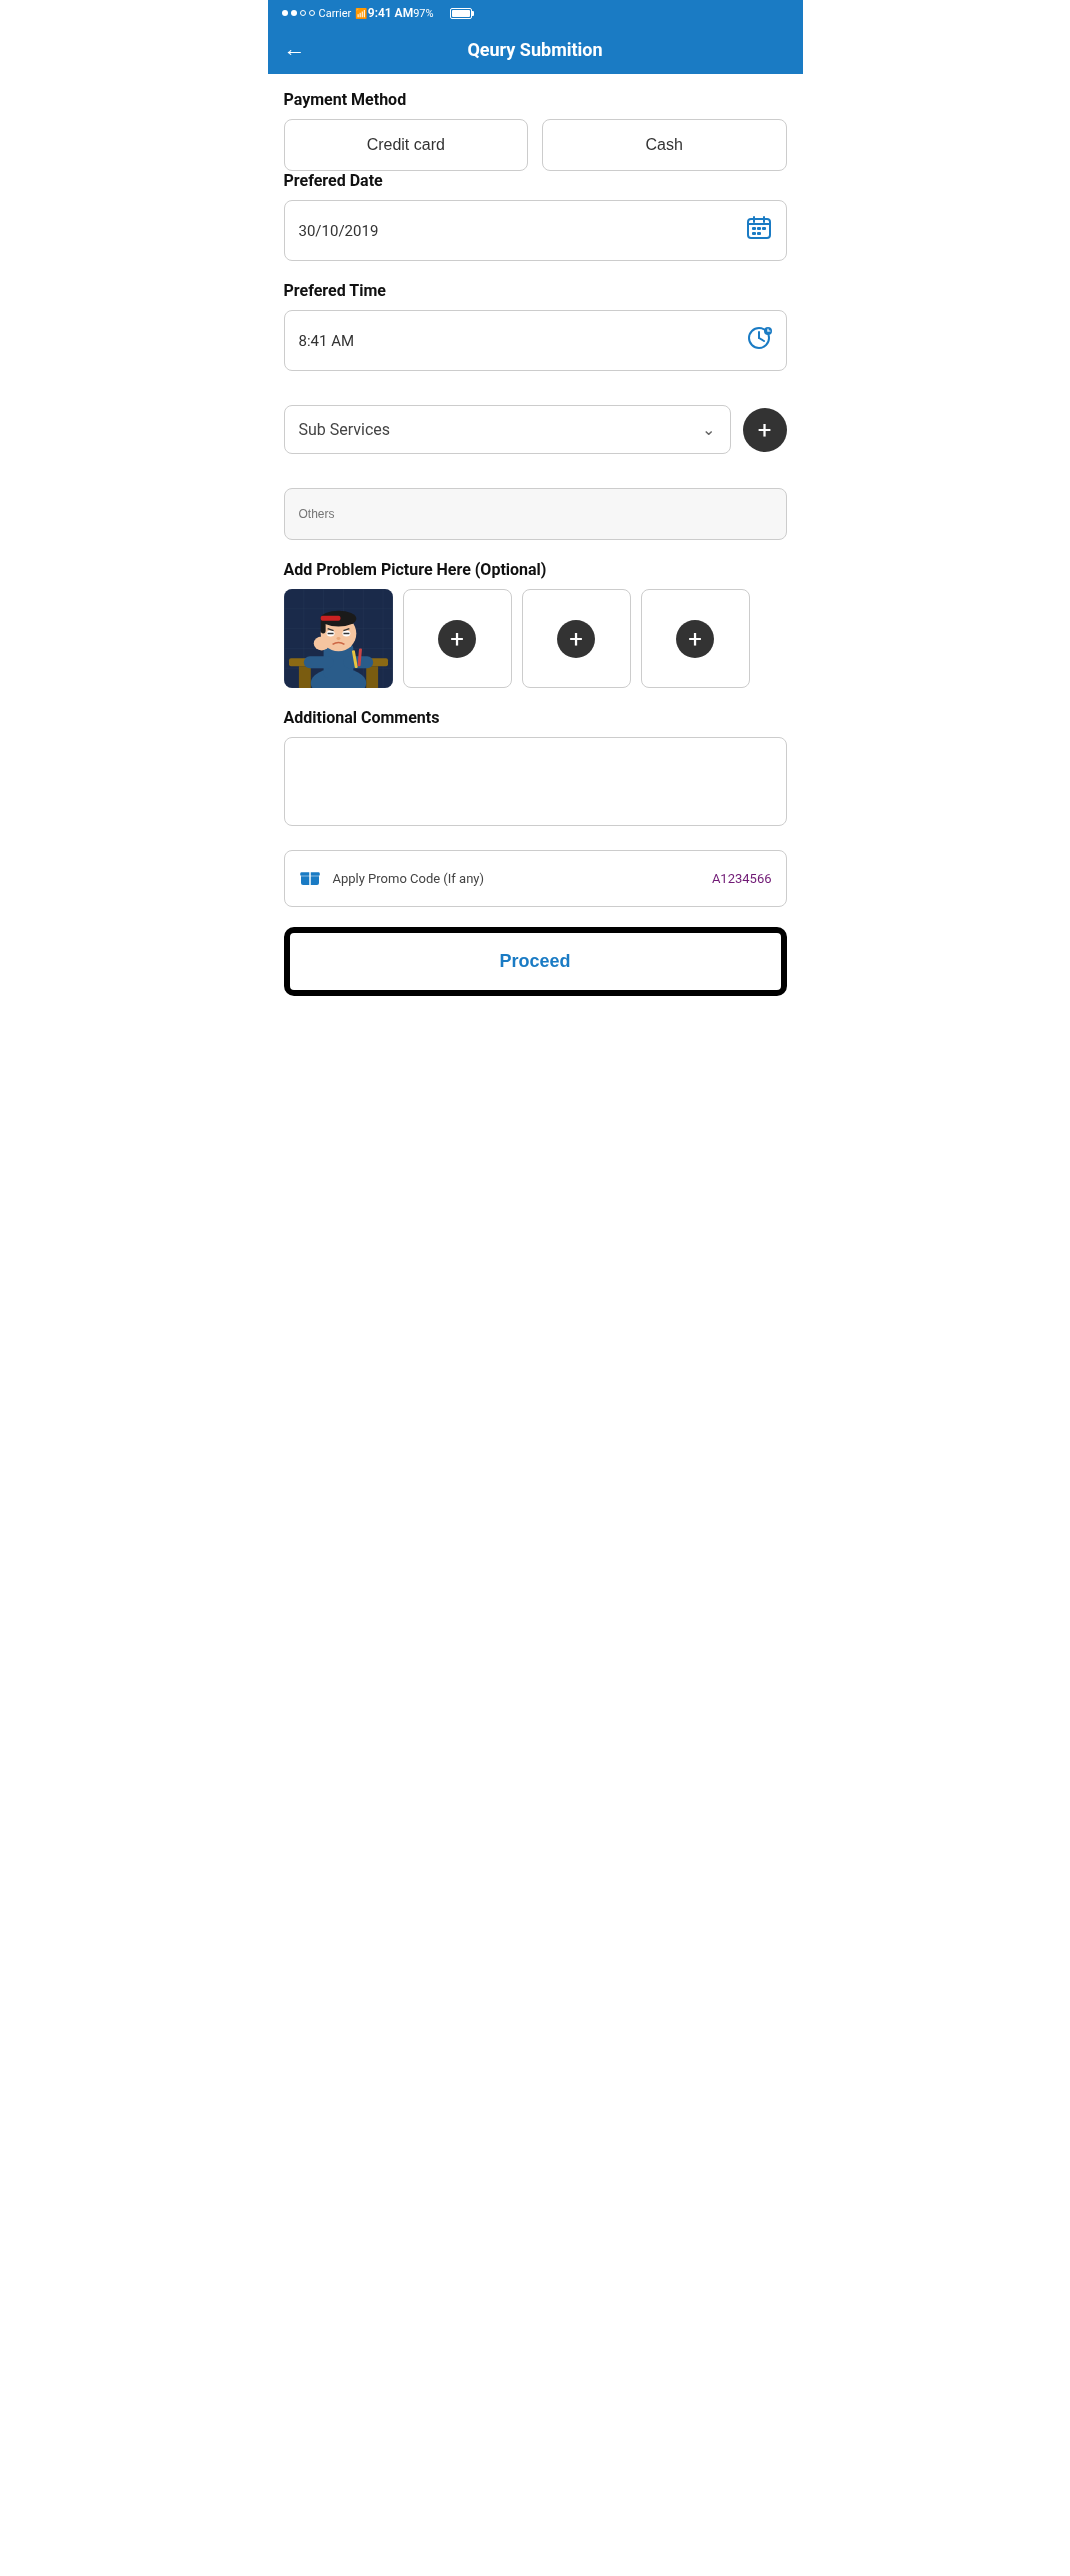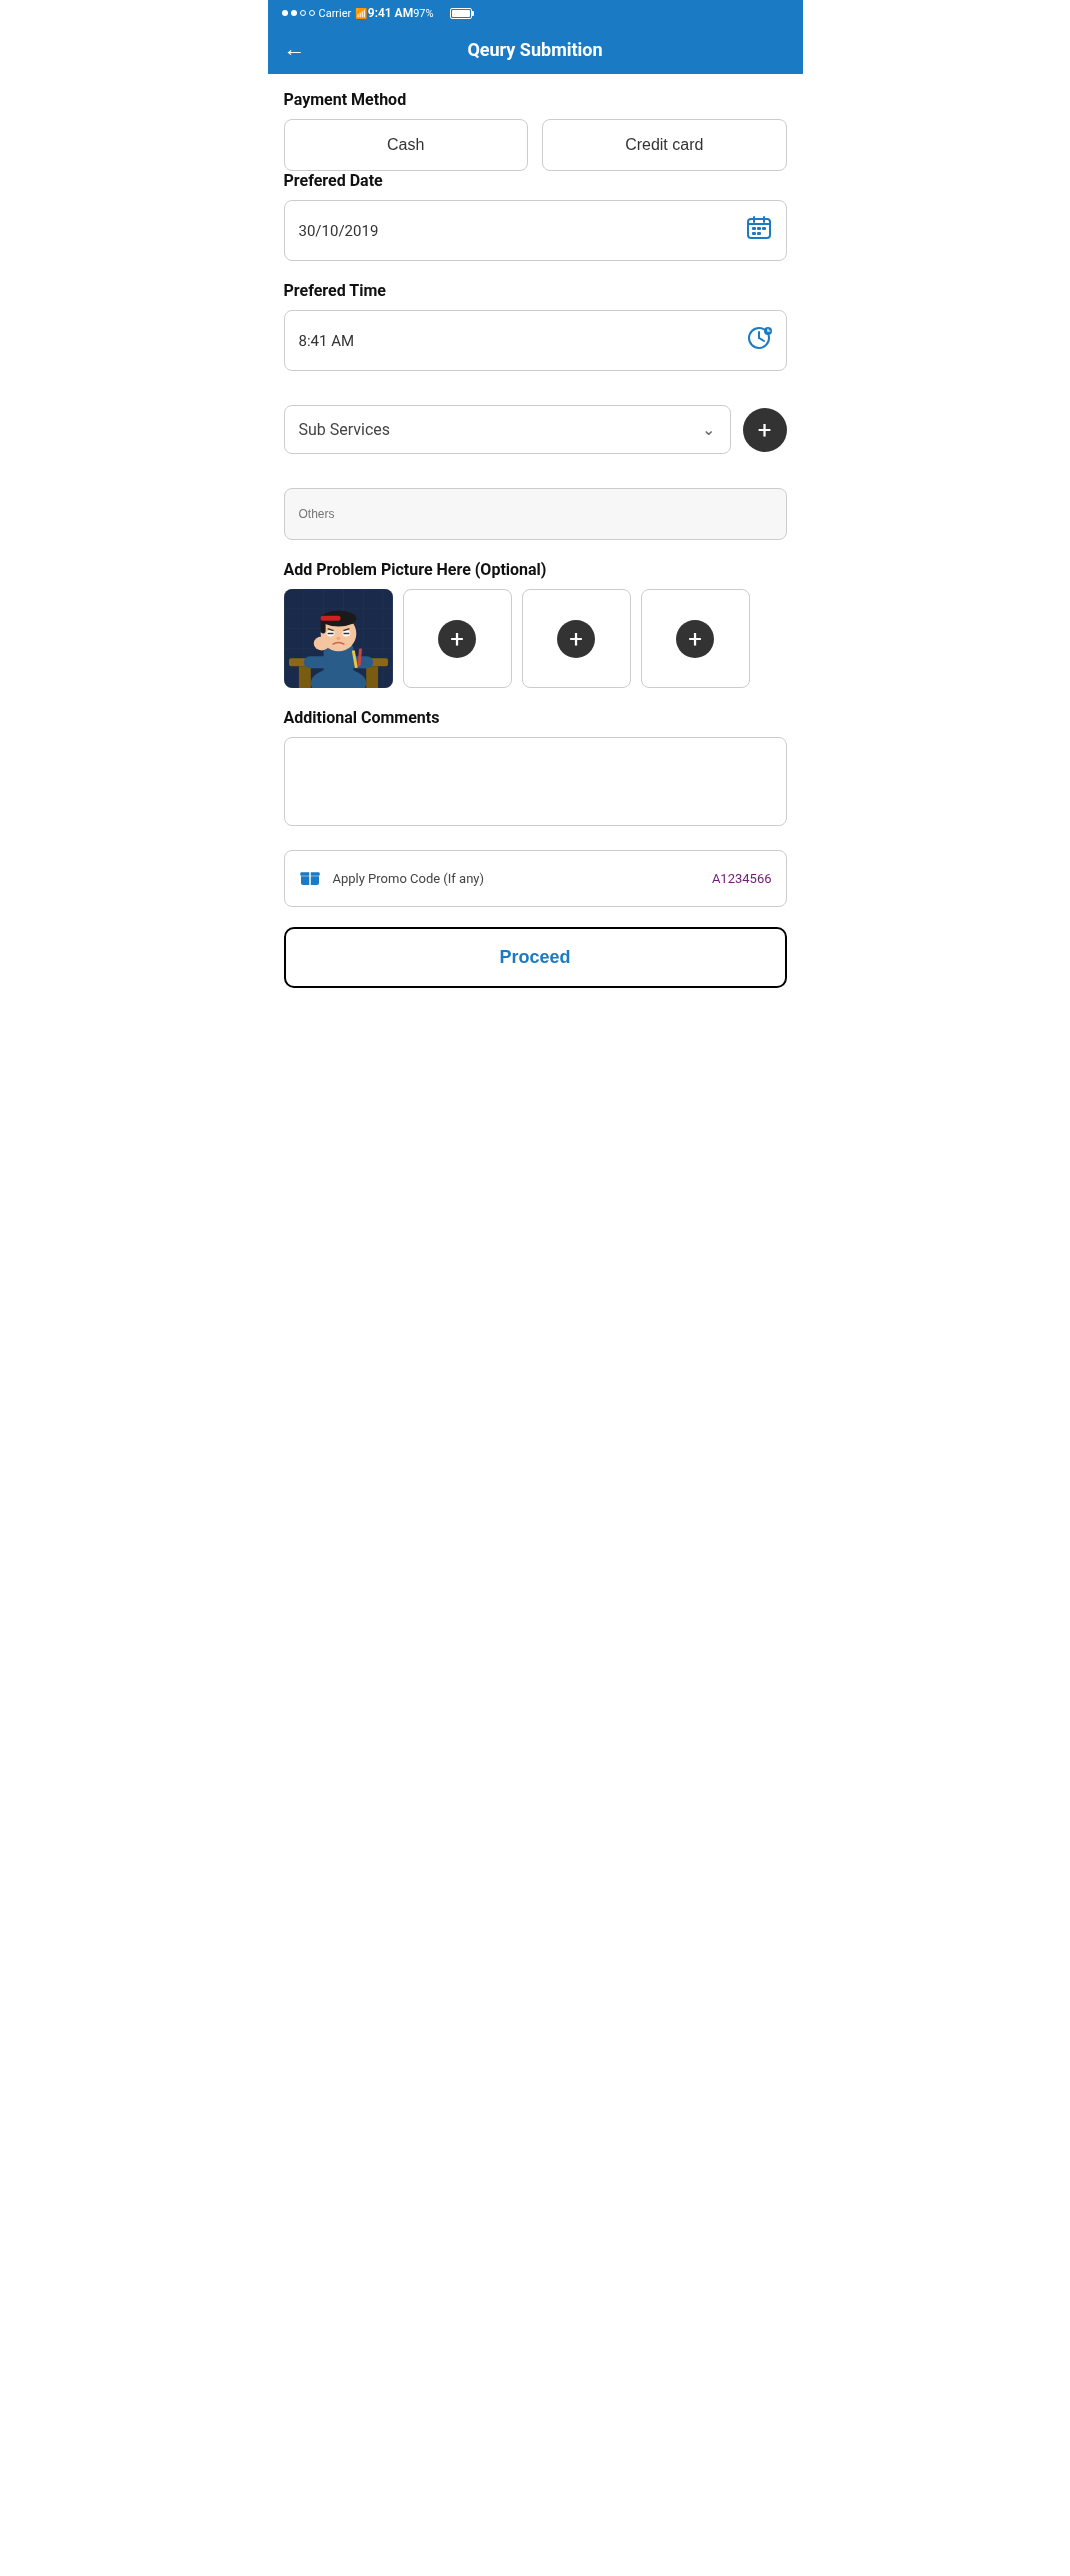--- a/index.html
+++ b/index.html
@@ -335,21 +335,21 @@
     }
 
     
     .proceed-section {
       margin-bottom: 30px;
     }
 
     .proceed-btn {
       width: 100%;
       padding: 18px;
-      border: 2px solid #000000;
+      border: 6px solid #000000;
       border-radius: 10px;
       background: white;
       color: #1a7bc4;
       font-size: 18px;
       font-weight: 600;
       cursor: pointer;
       text-align: center;
     }
 
     .spacer {
@@ -385,22 +385,22 @@
 <div class="header">
   <span class="back-btn">←</span>
   <span class="header-title">Qeury Submition</span>
 </div>
 
 <div class="content">
 
   <div class="payment-section">
     <div class="section-label">Payment Method</div>
     <div class="payment-buttons">
+      <button class="payment-btn">Credit card</button>
       <button class="payment-btn">Cash</button>
-      <button class="payment-btn">Credit card</button>
     </div>
   </div>
 
   <div class="date-section">
     <div class="section-label">Prefered Date</div>
     <div class="input-row">
       <span class="input-row-text">30/10/2019</span>
       <span class="input-icon">
         <svg width="26" height="26" viewBox="0 0 26 26" fill="none" xmlns="http://www.w3.org/2000/svg">
           <rect x="2" y="4" width="22" height="19" rx="3" stroke="#1a7bc4" stroke-width="2" fill="white"></rect>

